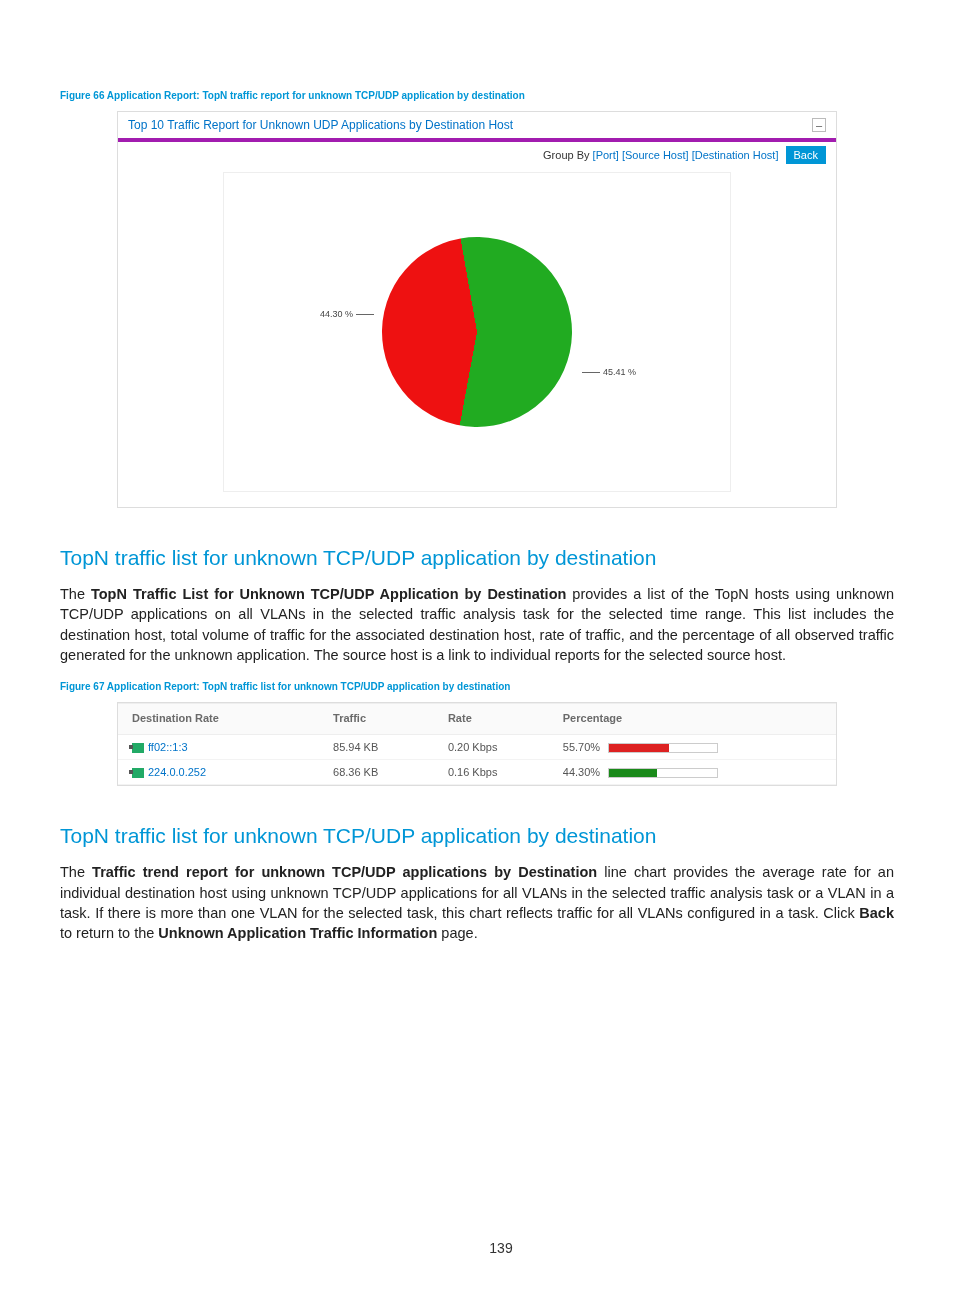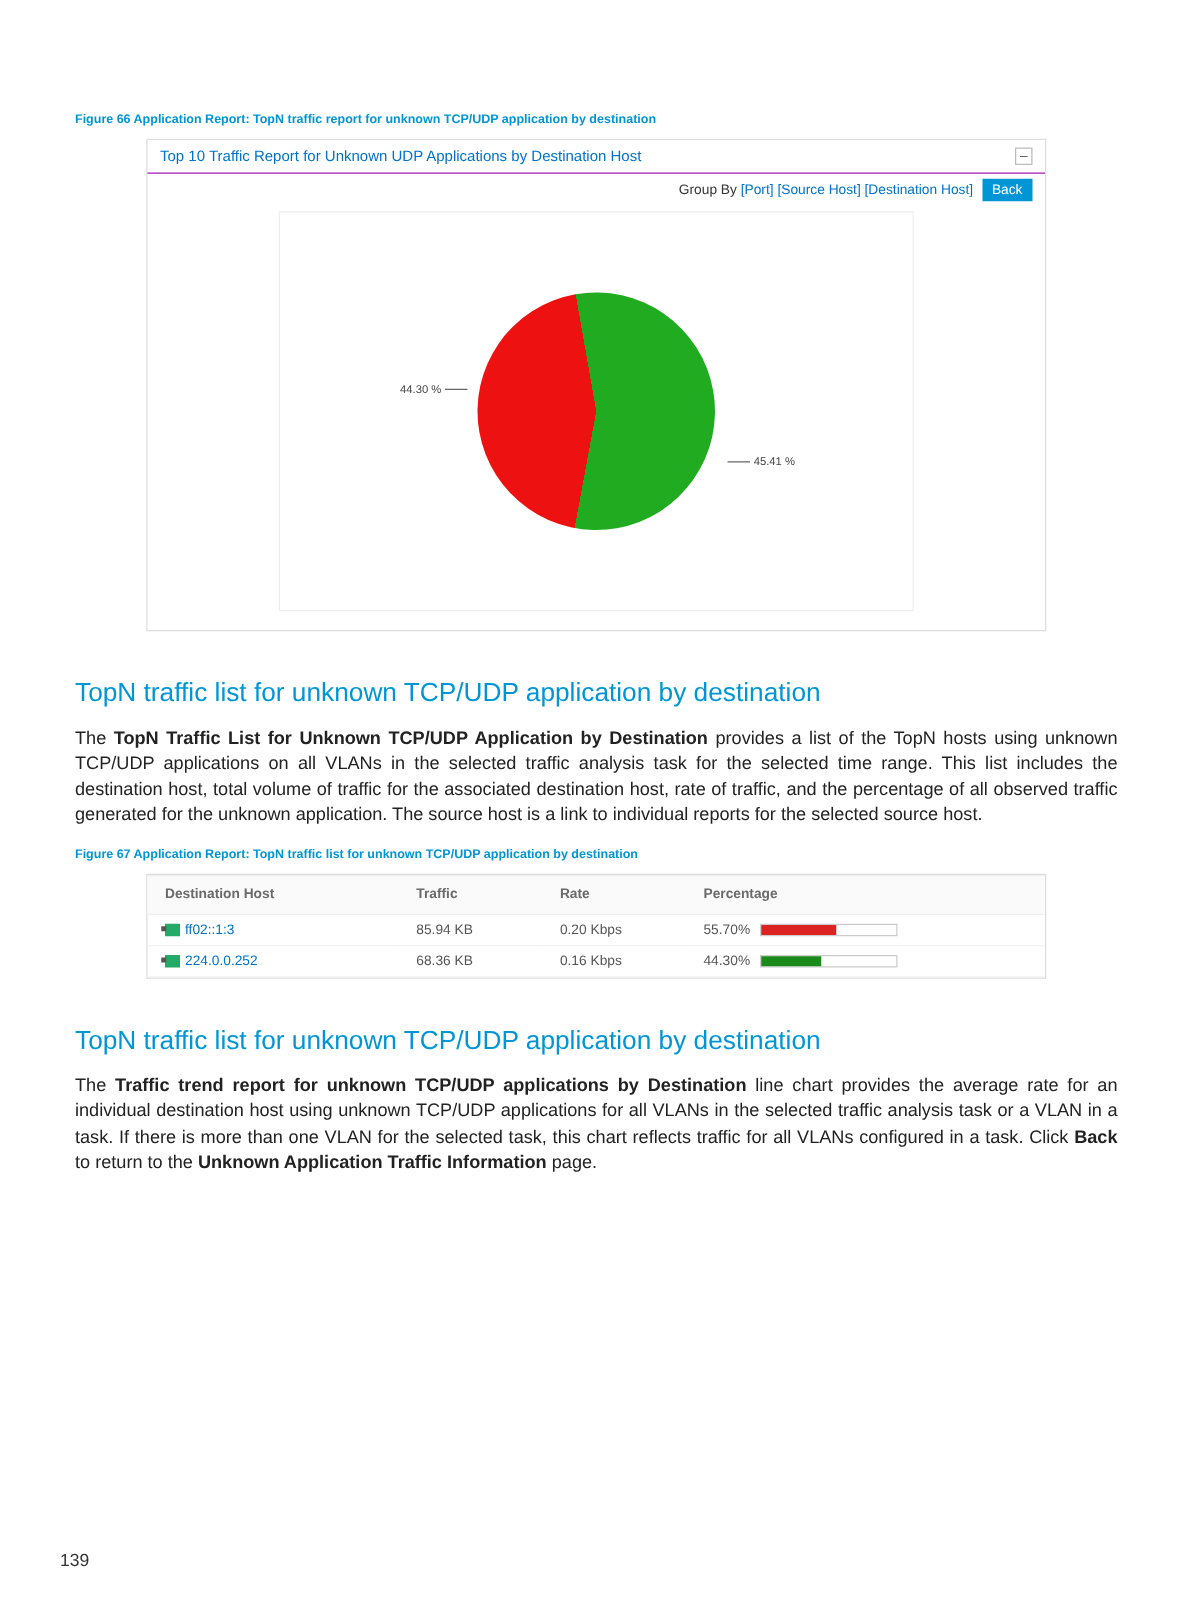--- a/index.html
+++ b/index.html
@@ -22,21 +22,21 @@
     border: 1px solid #ddd;
     background: #fff;
     font-size: 11px;
     color: #333;
   }
   .panel-titlebar {
     display: flex;
     justify-content: space-between;
     align-items: flex-end;
     padding: 6px 10px;
-    border-bottom: 1px solid #a21caf;
+    border-bottom: 4px solid #a21caf;
   }
   .panel-title { color: #0073c8; font-size: 12px; }
   .collapse-btn {
     width: 14px; height: 14px;
     border: 1px solid #bbb;
     display: flex; align-items: center; justify-content: center;
     font-size: 11px; line-height: 1;
     cursor: pointer;
     color:#555;
   }
@@ -141,21 +141,21 @@
     width:110px; height:10px;
     border:1px solid #ccc; margin-left:8px;
     position:relative; background:#fff;
   }
   .pct-fill { position:absolute; left:0; top:0; bottom:0; }
   .pct-fill.red { background:#d22; }
   .pct-fill.green { background:#1a8a1a; }
   .page-num {
     position:absolute;
     bottom:40px; left:4px; right:0;
-    text-align:left;
+    text-align:center;
     font-size:14px;
     padding-left:44px;
   }
 </style>
 </head>
 <body>
 
 <div class="figure-caption">Figure 66 Application Report: TopN traffic report for unknown TCP/UDP application by destination</div>
 
 <div class="panel" style="width:720px;margin:0 auto;">
@@ -187,21 +187,21 @@
 <p class="body-text">
   <span>The </span><b>TopN Traffic List for Unknown TCP/UDP Application by Destination</b><span> provides a list of the TopN hosts using unknown TCP/UDP applications on all VLANs in the selected traffic analysis task for the selected time range. This list includes the destination host, total volume of traffic for the associated destination host, rate of traffic, and the percentage of all observed traffic generated for the unknown application. The source host is a link to individual reports for the selected source host.</span>
 </p>
 
 <div class="figure-caption mt">Figure 67 Application Report: TopN traffic list for unknown TCP/UDP application by destination</div>
 
 <div class="list-panel" style="width:720px;margin:0 auto;">
   <table class="traffic">
     <thead>
       <tr>
-        <th style="width:28%">Destination Host</th>
+        <th style="width:28%">Destination Rate</th>
         <th style="width:16%">Traffic</th>
         <th style="width:16%">Rate</th>
         <th>Percentage</th>
       </tr>
     </thead>
     <tbody id="traffic-body">
         <tr>
           <td><span class="host-icon"></span><a href="#" class="host-link">ff02::1:3</a></td>
           <td>85.94 KB</td>
           <td>0.20 Kbps</td>

